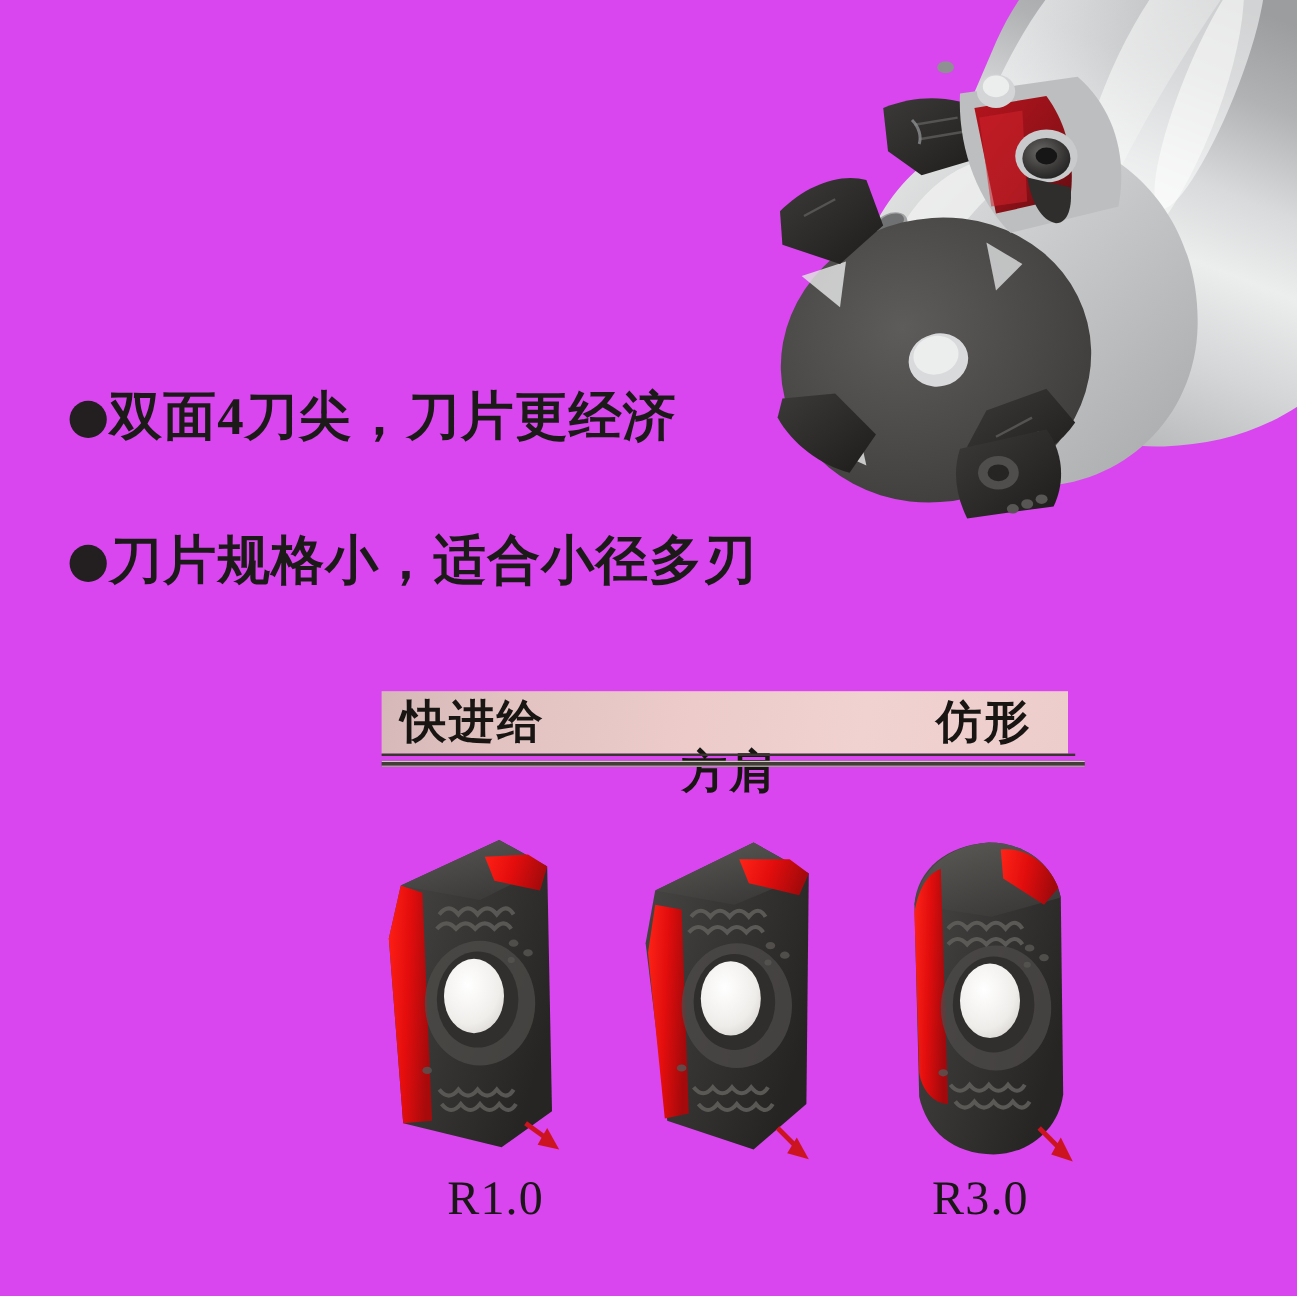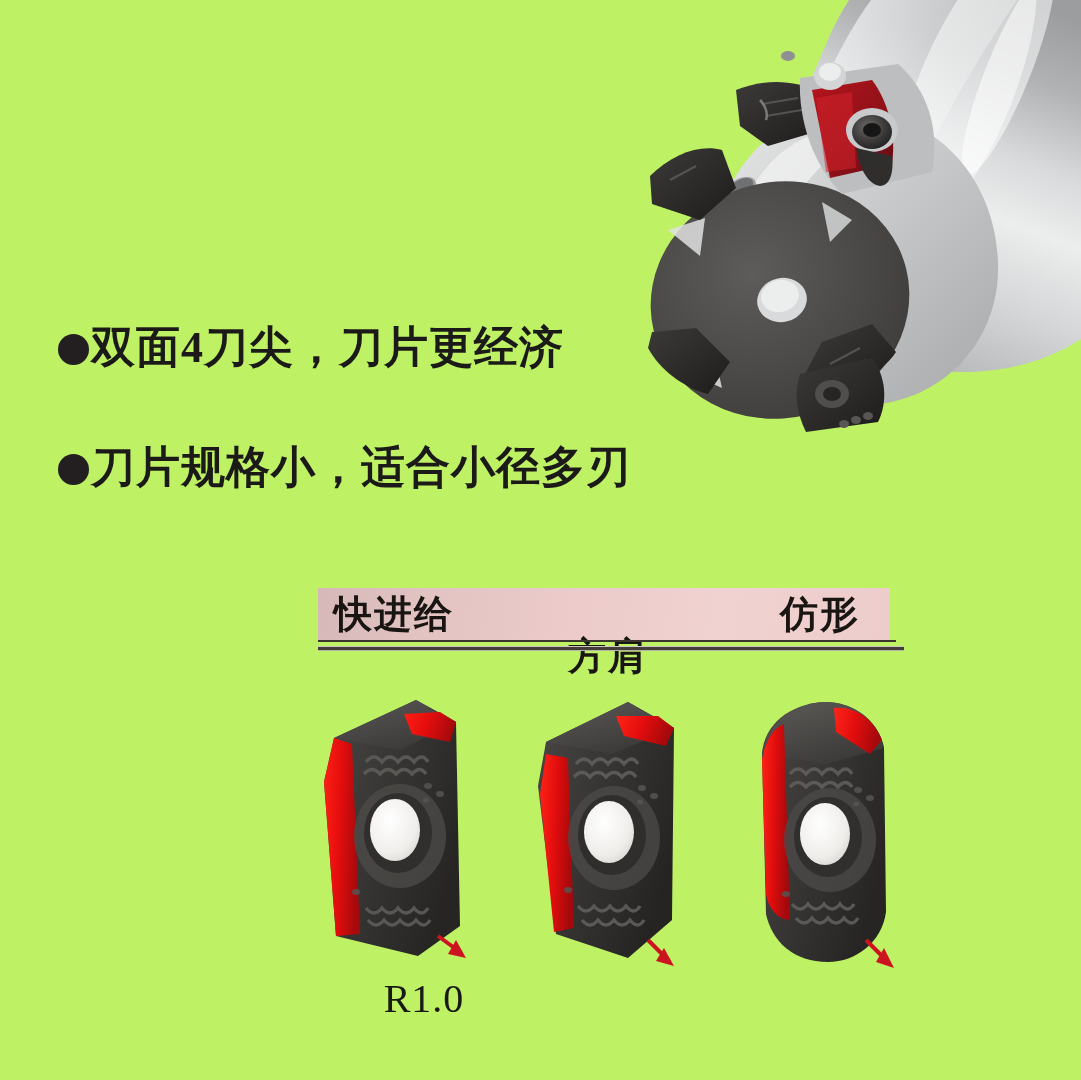--- a/index.html
+++ b/index.html
@@ -11,21 +11,21 @@
     height: 1080px;
     background: #f8f6f2;
     font-family: "Liberation Serif", "DejaVu Serif", serif;
     overflow: hidden;
     position: relative;
   }
 
   #page {
     position: absolute;
     inset: 0;
-    background: #bef264;
+    background: #d946ef;
   }
 
   
   #cutter-photo {
     position: absolute;
     left: 500px;
     top: -20px;
     width: 600px;
     height: 540px;
     pointer-events: none;
@@ -58,21 +58,21 @@
     color: #1c1a19;
     font-weight: 600;
     letter-spacing: 1px;
     font-family: "Liberation Serif", "DejaVu Serif", serif;
   }
 
   
   #category-bar-wrap {
     position: absolute;
     left: 318px;
-    top: 588px;
+    top: 576px;
     width: 660px;
     height: 64px;
   }
   #category-bar {
     position: absolute;
     left: 0; top: 0;
     width: 572px;
     height: 52px;
     background: linear-gradient(100deg,
         #d6b8b8 0%,
@@ -129,21 +129,21 @@
   .insert-label {
     position: absolute;
     top: 975px;
     width: 210px;
     text-align: center;
     font-size: 40px;
     color: #1a1817;
     letter-spacing: 1px;
     font-family: "Liberation Serif", "DejaVu Serif", serif;
   }
-  #insert-label-0 { left: 319px; }
+  #insert-label-0 { left: 308px; }
   #insert-label-1 { left: 516px; }
   #insert-label-2 { left: 712px; }
 </style>
 </head>
 <body>
 
 <div id="page">
 
   <div id="cutter-photo">
     <svg viewBox="0 0 600 540" xmlns="http://www.w3.org/2000/svg">
@@ -471,14 +471,15 @@
         <ellipse cx="58" cy="204" rx="4" ry="3"></ellipse>
       </g>
       <g>
         <path d="M 138 250 L 160 272" stroke="#cc1421" stroke-width="4" fill="none"></path>
         <path d="M 166 278 L 148 272 L 156 258 Z" fill="#cc1421"></path>
       </g>
     </svg>
   </div>
 
   <div class="insert-label" id="insert-label-0">R1.0</div>
+  <div class="insert-label" id="insert-label-2">R3.0</div>
 
 </div>
 
 </body></html>

